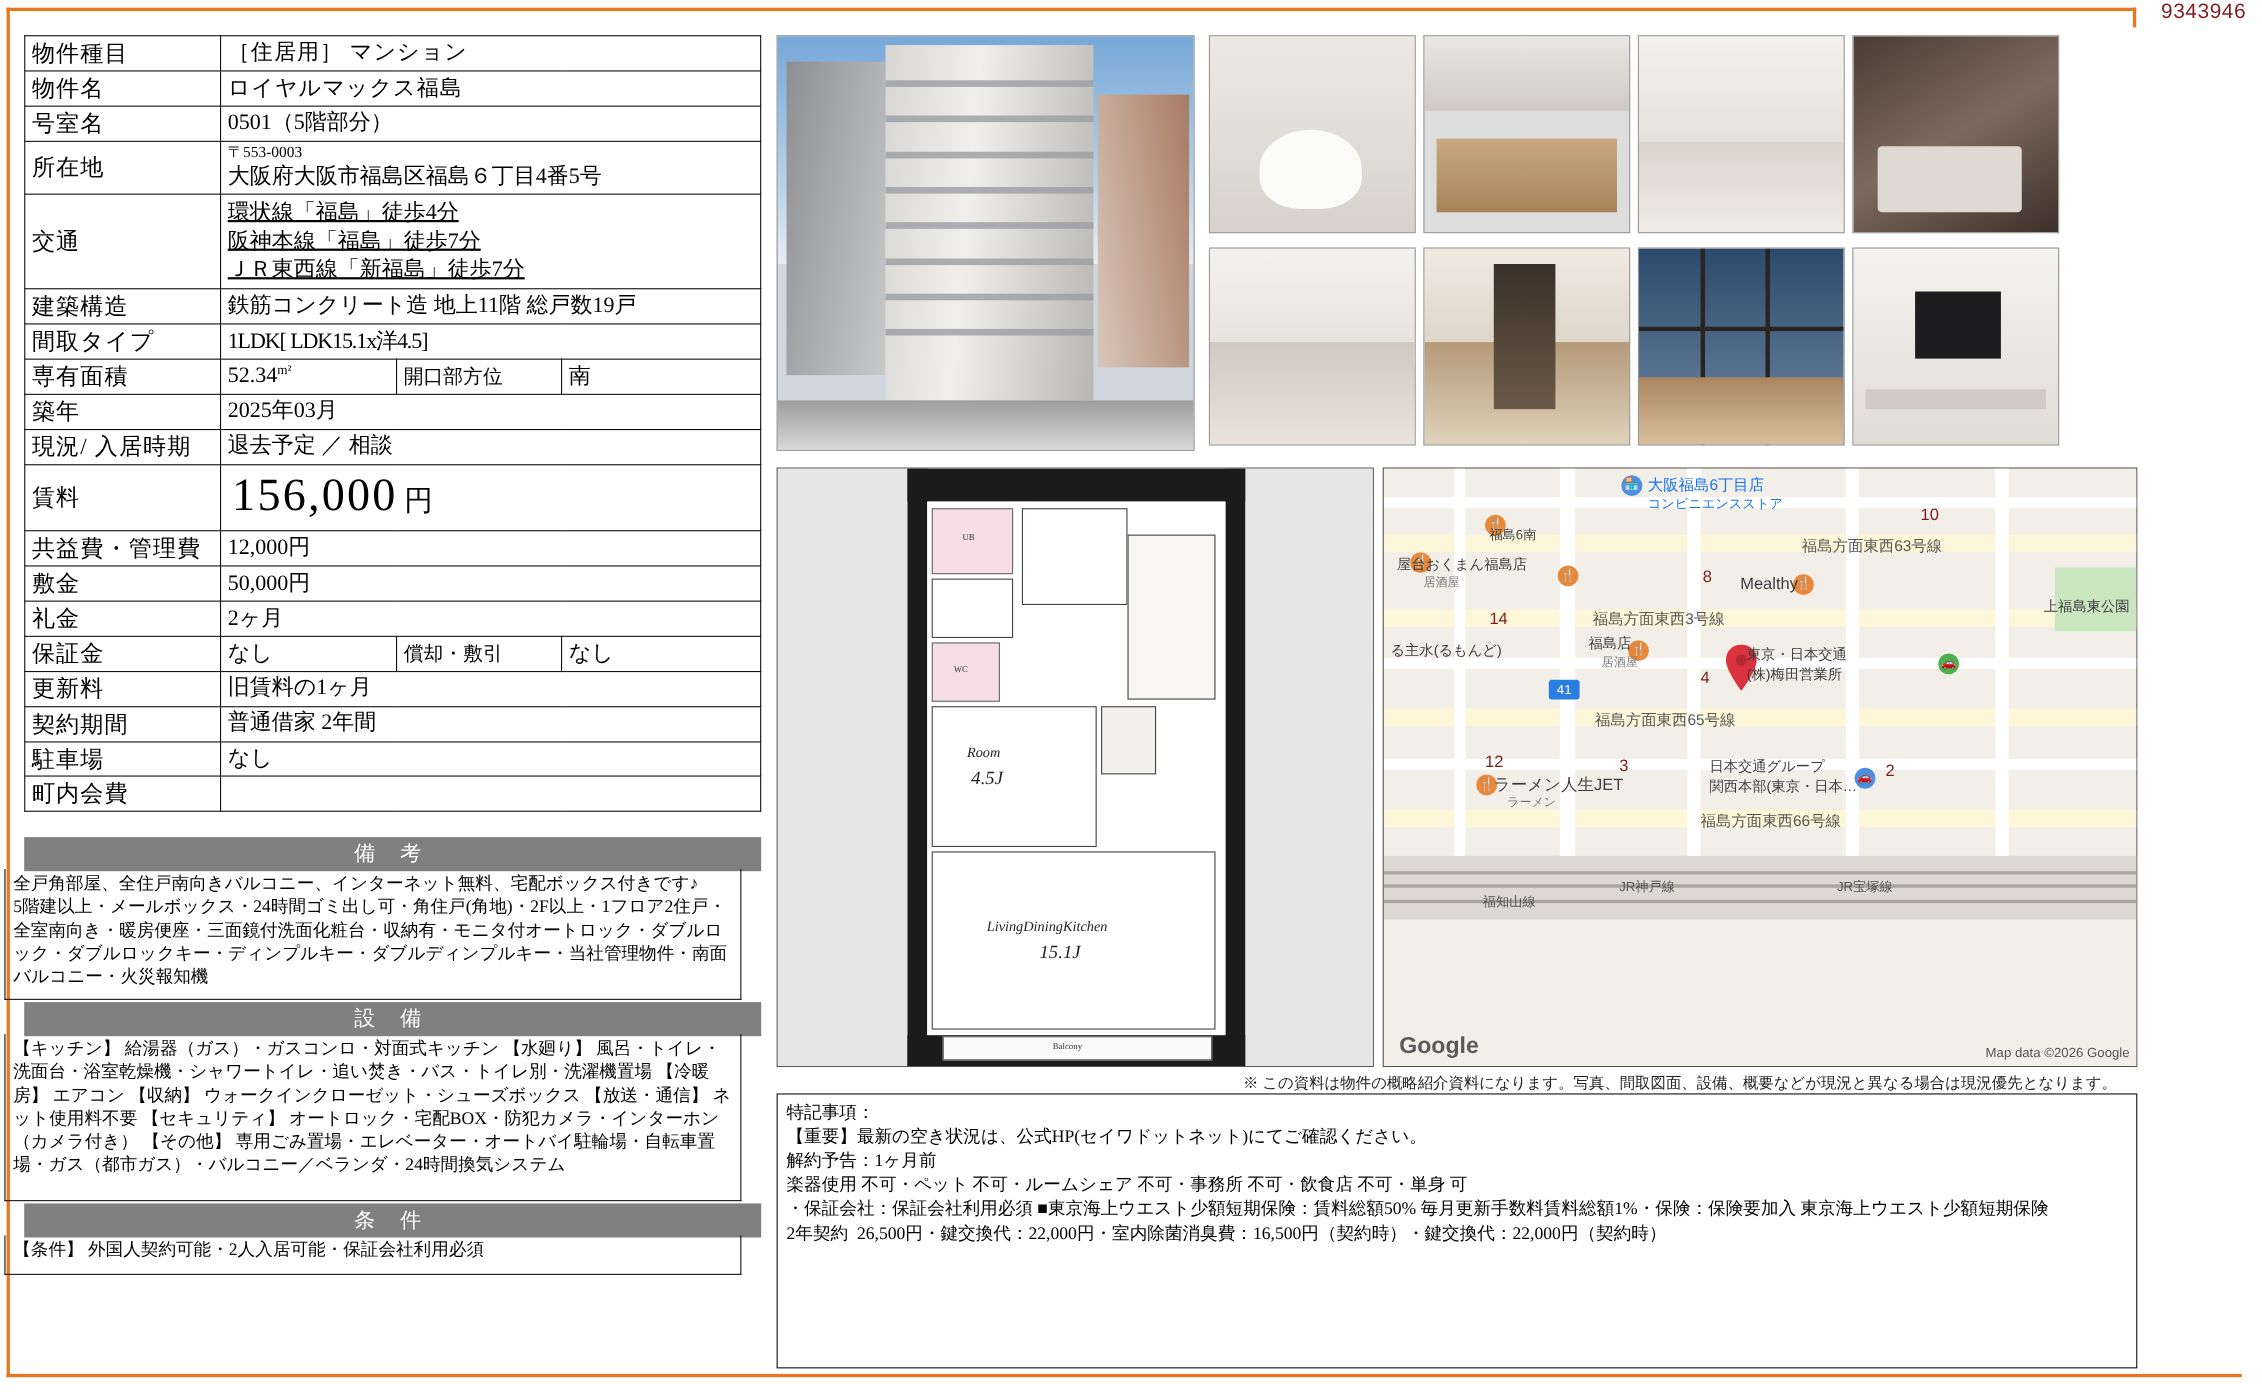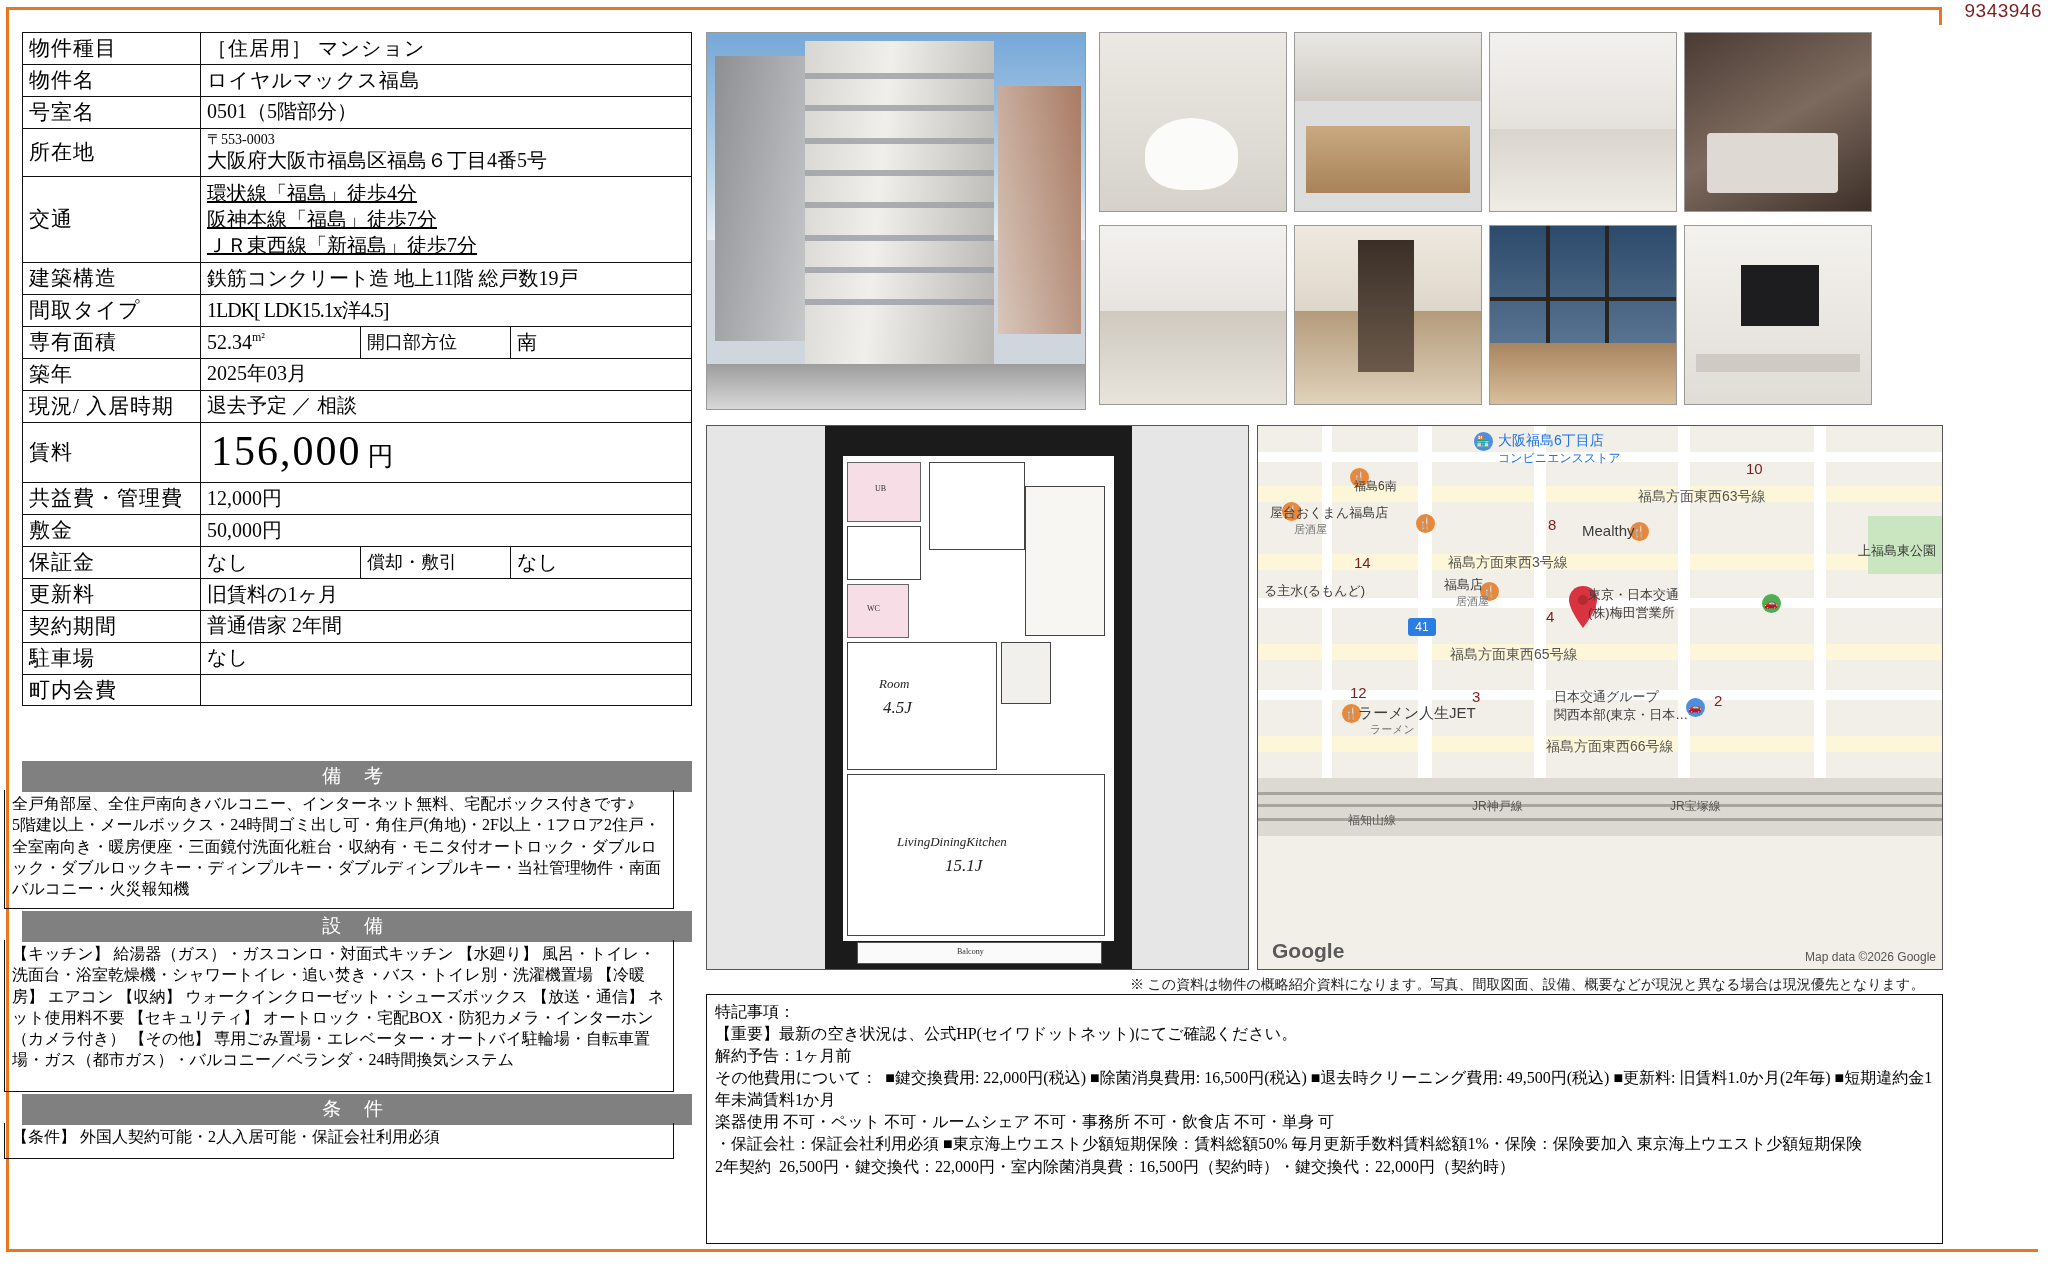--- a/index.html
+++ b/index.html
@@ -355,20 +355,24 @@
     </tr>
     <tr>
       <td class="lbl">共益費・管理費</td>
       <td class="val" colspan="3">12,000円</td>
     </tr>
     <tr>
       <td class="lbl">敷金</td>
       <td class="val" colspan="3">50,000円</td>
     </tr>
     <tr>
+      <td class="lbl">礼金</td>
+      <td class="val" colspan="3">2ヶ月</td>
+    </tr>
+    <tr>
       <td class="lbl">保証金</td>
       <td class="val" style="width:160px;">なし</td>
       <td class="sub-lbl">償却・敷引</td>
       <td class="val">なし</td>
     </tr>
     <tr>
       <td class="lbl">更新料</td>
       <td class="val" colspan="3">旧賃料の1ヶ月</td>
     </tr>
     <tr>
@@ -571,19 +575,18 @@
     <div id="gmaps-logo">Google</div>
     <div id="map-credit">Map data ©2026 Google</div>
   </div>
 
   <div id="disclaimer">※ この資料は物件の概略紹介資料になります。写真、間取図面、設備、概要などが現況と異なる場合は現況優先となります。</div>
 
   <div id="remarks">
     <div>特記事項：</div>
     <div>【重要】最新の空き状況は、公式HP(セイワドットネット)にてご確認ください。</div>
     <div>解約予告：1ヶ月前</div>
-    <div>その他費用について：  ■鍵交換費用: 22,000円(税込) ■除菌消臭費用: 16,500円(税込) ■退去時クリーニング費用: 49,500円(税込) ■更新料: 旧賃料1.0か月(2年毎) ■短期違約金1年未満賃料1か月</div>
     <div>楽器使用 不可・ペット 不可・ルームシェア 不可・事務所 不可・飲食店 不可・単身 可</div>
     <div>・保証会社：保証会社利用必須 ■東京海上ウエスト少額短期保険：賃料総額50% 毎月更新手数料賃料総額1%・保険：保険要加入 東京海上ウエスト少額短期保険</div>
     <div>2年契約  26,500円・鍵交換代：22,000円・室内除菌消臭費：16,500円（契約時）・鍵交換代：22,000円（契約時）</div>
   </div>
 
 </div>
 
 </body></html>

